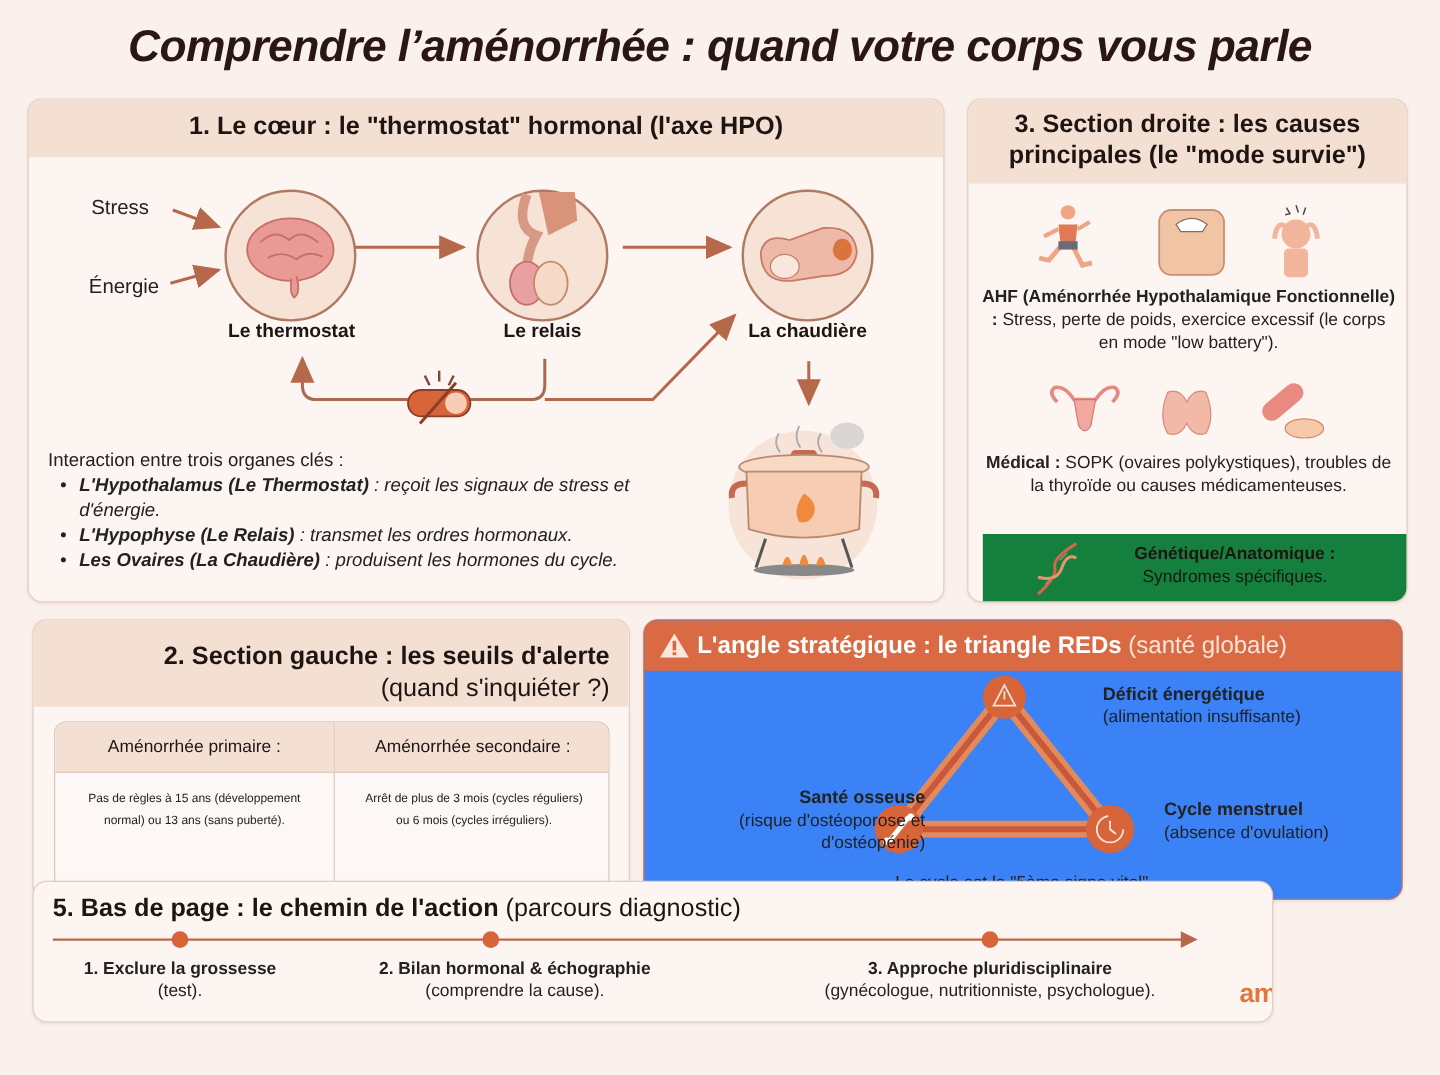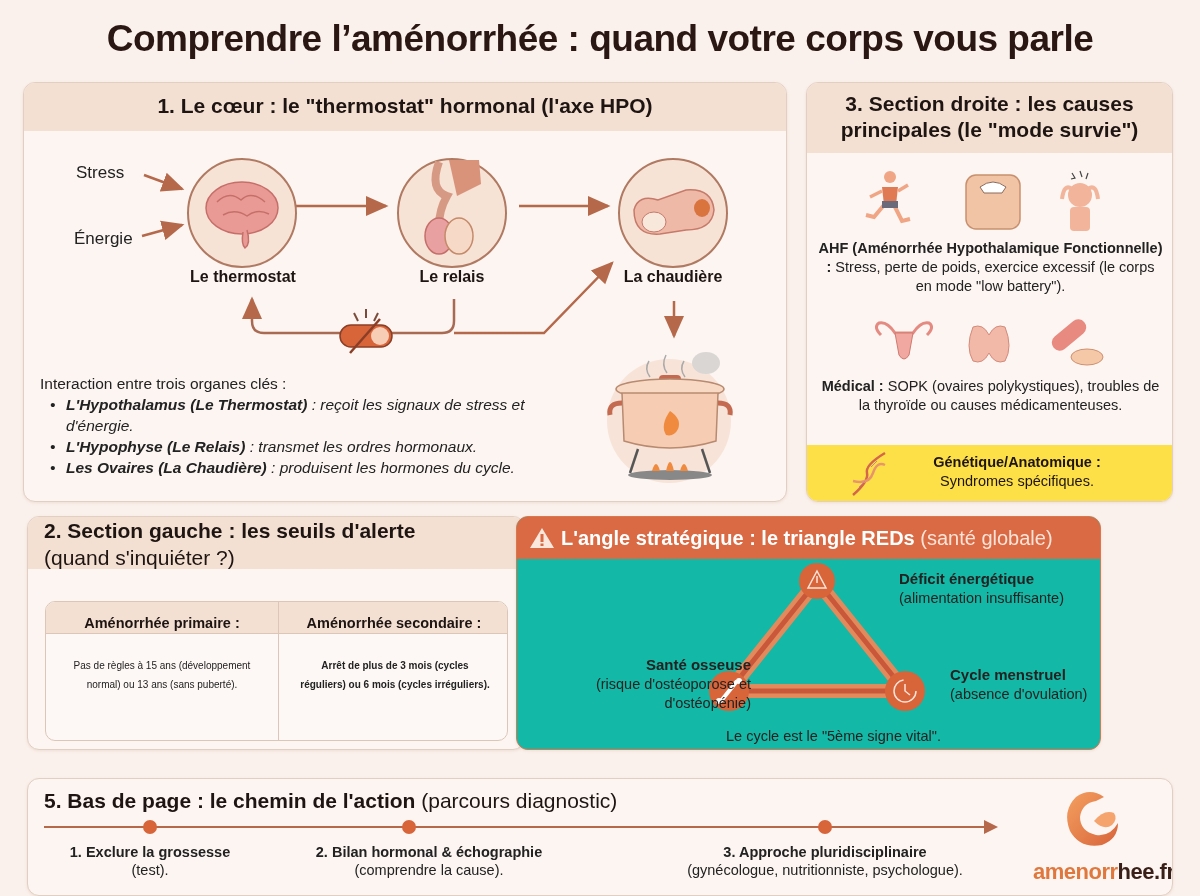--- a/index.html
+++ b/index.html
@@ -6,21 +6,21 @@
   body {
     width: 1200px; height: 896px; overflow: hidden;
     background: #fbf1ec;
     font-family: "Liberation Sans", sans-serif;
     color: #1e1512;
     position: relative;
   }
   .title {
     position: absolute; left: 0; top: 18px; width: 1200px;
     text-align: center; font-size: 37px; font-weight: bold;
-    color: #2a1612; letter-spacing: -0.5px;
+    color: #2a1612; letter-spacing: -0.5px; font-style: italic;
   }
   .card {
     position: absolute; background: #fcf5f1;
     border: 1.5px solid #e2cfc4; border-radius: 12px;
     overflow: hidden;
     box-shadow: 0 1px 3px rgba(140,90,60,0.12);
   }
   .card-head {
     background: #f4e0d3; color: #1e1512; font-weight: bold;
   }
@@ -36,39 +36,39 @@
   .desc { position: absolute; left: 16px; top: 290px; font-size: 15.5px; line-height: 21px; color: #222; }
   .desc ul { list-style: none; margin-left: 10px; }
   .desc li { position: relative; padding-left: 16px; font-style: italic; }
   .desc li::before { content: "•"; position: absolute; left: 0; top: 0; }
   .desc li b { font-weight: bold; }
   
   #c3 { left: 806px; top: 82px; width: 367px; height: 420px; }
   #c3 .card-head { height: 70px; padding: 8px 10px; text-align: center; font-size: 21px; line-height: 26px; }
   .cause-text { position: absolute; width: 347px; left: 10px; text-align: center; font-size: 14.5px; line-height: 19px; color: #222; }
   .cause-text b { font-weight: bold; }
-  .gen-band { position: absolute; left: 0; top: 362px; width: 367px; height: 58px; background: #fde047; }
+  .gen-band { position: absolute; left: 12px; top: 362px; width: 367px; height: 58px; background: #15803d; }
   
   #c2 { left: 27px; top: 516px; width: 498px; height: 234px; }
-  #c2 .card-head { height: 52px; padding: 0 16px; font-size: 21px; line-height: 27px; }
+  #c2 .card-head { height: 72px; padding: 16px 16px; font-size: 21px; line-height: 27px; text-align: right; }
   #c2 .sub { font-weight: normal; }
   .tbl { position: absolute; left: 17px; top: 84px; width: 463px; height: 140px;
     border: 1.5px solid #dcc6b8; border-radius: 10px; overflow: hidden; background: #fdf8f5; }
-  .tbl .th { position: absolute; top: 0; height: 32px; line-height: 42px; text-align: center;
-    font-weight: bold; font-size: 14.5px; background: #f4e0d3; border-bottom: 1px solid #dcc6b8; }
+  .tbl .th { position: absolute; top: 0; height: 42px; line-height: 42px; text-align: center;
+    font-weight: normal; font-size: 14.5px; background: #f4e0d3; border-bottom: 1px solid #dcc6b8; }
   .tbl .td { position: absolute; top: 54px; text-align: center; font-size: 10px; line-height: 19px; color: #222; }
   .tbl .vsep { position: absolute; left: 232px; top: 0; width: 1px; height: 140px; background: #dcc6b8; }
   
-  #c4 { left: 516px; top: 516px; width: 585px; height: 234px; border-color: #d9774f; background: #14b8a6; }
+  #c4 { left: 536px; top: 516px; width: 633px; height: 234px; border-color: #d9774f; background: #3b82f6; }
   #c4 .card-head { background: #d96a44; color: #fff; height: 42px; line-height: 42px; font-size: 20px; padding-left: 44px; position: relative; }
   #c4 .card-head .light { font-weight: normal; color: #fbe3d8; }
   .red-label { position: absolute; font-size: 14.5px; line-height: 19px; color: #222; }
   .red-label b { font-size: 15px; }
   
-  #c5 { left: 27px; top: 778px; width: 1146px; height: 118px; }
+  #c5 { left: 27px; top: 734px; width: 1034px; height: 118px; }
   .c5-title { position: absolute; left: 16px; top: 10px; font-size: 21px; }
   .c5-title b { font-weight: bold; }
   .step { position: absolute; top: 64px; text-align: center; font-size: 14.5px; line-height: 18px; color: #222; }
   .step b { font-weight: bold; }
   .logo-text { position: absolute; left: 1005px; top: 80px; font-size: 22px; font-weight: bold; letter-spacing: -0.5px; }
 </style>
 </head>
 <body>
 
 <div class="title">Comprendre l’aménorrhée : quand votre corps vous parle</div>
@@ -214,21 +214,21 @@
 <div class="card" id="c2">
   <div class="card-head">
     <div>2. Section gauche : les seuils d'alerte</div>
     <div class="sub">(quand s'inquiéter ?)</div>
   </div>
   <div class="tbl">
     <div class="th" style="left:0;width:232px;">Aménorrhée primaire :</div>
     <div class="th" style="left:233px;width:230px;">Aménorrhée secondaire :</div>
     <div class="vsep"></div>
     <div class="td" style="left:20px;width:192px;">Pas de règles à 15 ans (développement normal) ou 13 ans (sans puberté).</div>
-    <div class="td" style="left:254px;width:190px;font-weight:bold;">Arrêt de plus de 3 mois (cycles réguliers) ou 6 mois (cycles irréguliers).</div>
+    <div class="td" style="left:254px;width:190px;">Arrêt de plus de 3 mois (cycles réguliers) ou 6 mois (cycles irréguliers).</div>
   </div>
 </div>
 
 <div class="card" id="c4">
   <div class="card-head">
     <svg style="position:absolute;left:12px;top:9px;" width="26" height="24">
       <path d="M13,2 L25,22 L1,22 Z" fill="#fbe7dc"></path>
       <rect x="11.5" y="8" width="3" height="8" fill="#d96a44"></rect>
         <rect x="11.5" y="17.5" width="3" height="2.5" fill="#d96a44"></rect>
     </svg>

